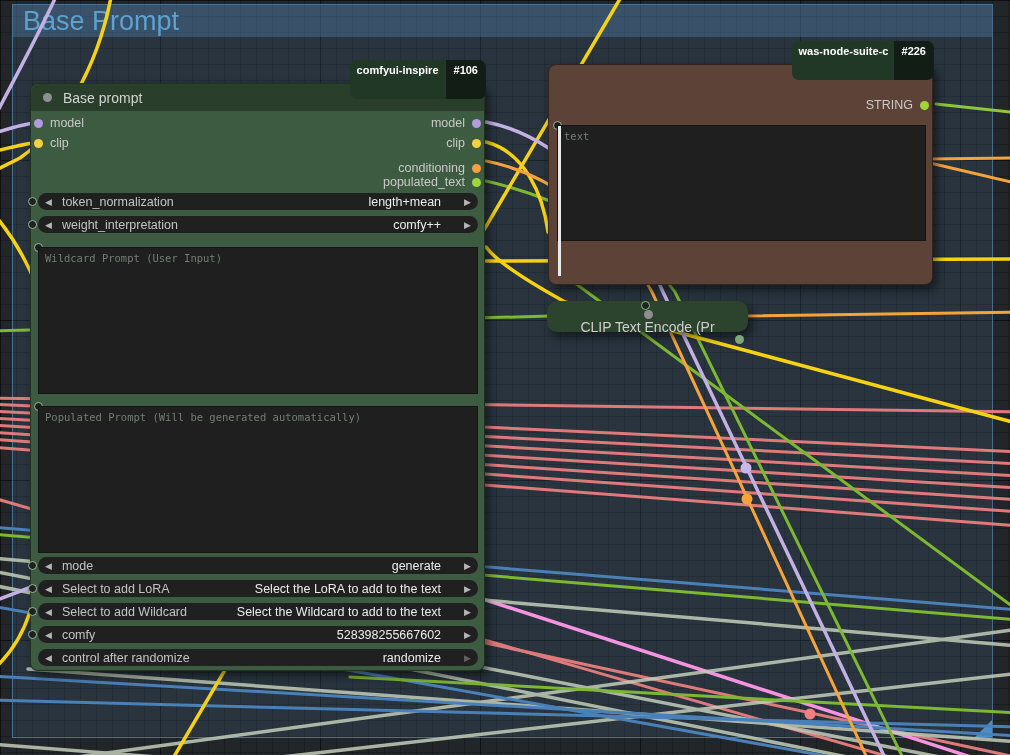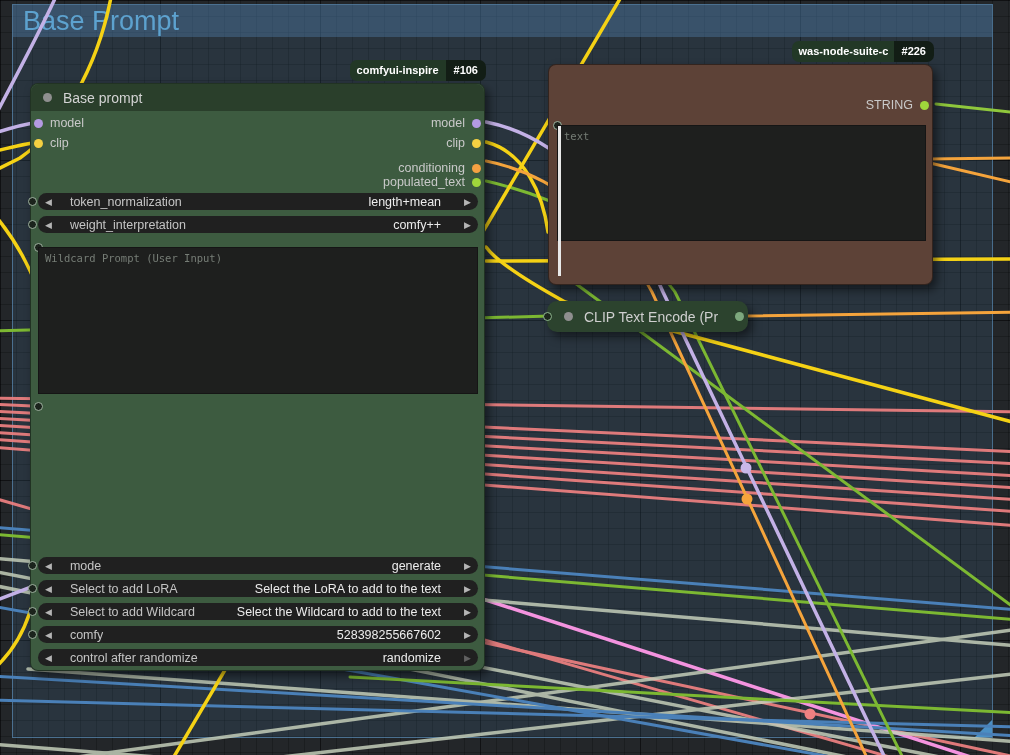--- a/index.html
+++ b/index.html
@@ -23,49 +23,49 @@
   .group-resize{position:absolute;right:0;bottom:0;width:0;height:0;
     border-left:17px solid transparent;border-bottom:17px solid #4b8fc4;}
   
   #wires{position:absolute;left:0;top:0;z-index:2;pointer-events:none;}
   #wires path{fill:none;stroke-linecap:round;}
   
   .node{position:absolute;z-index:3;border-radius:8px;box-shadow:4px 5px 10px rgba(0,0,0,0.5);box-sizing:border-box;}
   .node-header{position:absolute;left:0;top:0;right:0;height:27px;border-radius:8px 8px 0 0;
     display:flex;align-items:center;padding-left:12px;color:#d3d3d3;font-size:14px;}
   .hdr-dot{width:9px;height:9px;border-radius:50%;background:#8f8f8f;margin-right:11px;flex:0 0 auto;}
-  .badge{position:absolute;top:-24px;right:-2px;display:flex;height:21px;border-radius:7px;overflow:hidden;
+  .badge{position:absolute;top:-24px;right:-2px;display:flex;height:39px;border-radius:7px;overflow:hidden;
     font-size:11px;font-weight:bold;color:#fff;z-index:4;white-space:nowrap;}
   .badge .pack{background:#223826;padding:0 7px;line-height:21px;max-width:88px;overflow:hidden;}
   .badge .num{background:#121d15;padding:0 8px;line-height:21px;}
   
   .node.base{left:30px;top:83px;width:455px;height:588px;background:#3d5b40;border:1px solid rgba(0,0,0,0.45);padding-left:40px;}
   .node.base .node-header{background:#2a3f2b;}
   
   .node.neg{left:548px;top:64px;width:385px;height:221px;background:#5d4237;border:1px solid rgba(0,0,0,0.45);}
   .node.neg .node-header{background:#4e382f;}
   
   .node.clipnode{left:547px;top:301px;width:201px;height:31px;background:#2c432e;border-radius:10px;
-    display:flex;align-items:center;color:#cfcfcf;font-size:14px;}
+    display:flex;align-items:center;color:#cfcfcf;font-size:14px;flex-direction:column;}
   .clipnode .cring{width:7px;height:7px;border:1.5px solid #8fb98f;border-radius:50%;background:#1c271c;margin-left:-4px;flex:0 0 auto;}
   .clipnode .hdr-dot{margin-left:12px;}
   .clipnode .rdot{width:9px;height:9px;border-radius:50%;background:#7da87d;margin-left:auto;margin-right:4px;flex:0 0 auto;}
   
   .slot{position:absolute;height:14px;display:flex;align-items:center;font-size:12.5px;color:#c9c9c9;}
   .slot .dot{width:9px;height:9px;border-radius:50%;flex:0 0 auto;}
   .slot.in{left:3px;}
   .slot.in .dot{margin-right:7px;}
   .slot.out{right:3px;flex-direction:row-reverse;}
   .slot.out .dot{margin-left:7px;}
   
   .pill{position:absolute;left:7px;width:440px;height:17px;background:#202020;border-radius:9px;
     display:flex;align-items:center;padding:0 7px;box-sizing:border-box;font-size:12.5px;color:#c4c4c4;white-space:nowrap;}
   .pill .arrow{font-size:9px;color:#b5b5b5;flex:0 0 auto;}
   .pill .arrow.dim{color:#606060;}
-  .pill .wlabel{margin-left:18px;overflow:hidden;}
+  .pill .wlabel{margin-left:10px;overflow:hidden;}
   .pill .wvalue{margin-left:auto;margin-right:23px;color:#ececec;}
   .wring{position:absolute;width:7px;height:7px;border:1.5px solid #9fb3a0;border-radius:50%;background:#1b231c;left:-3px;}
   
   .ta{position:absolute;background:#1e1f1e;border:1px solid #151515;box-sizing:border-box;
     font-family:"DejaVu Sans Mono",monospace;font-size:10.5px;color:#767d76;padding:4px 6px;}
   .caret{position:absolute;left:1px;top:1px;bottom:3px;width:2.5px;background:#e9e9e9;}
 </style>
 </head>
 <body>
 
@@ -197,20 +197,21 @@
     <span class="arrow">◀</span>
     <span class="wlabel">weight_interpretation</span>
     <span class="wvalue">comfy++</span>
     <span class="arrow">▶</span>
   </div>
 
   <span class="wring" style="top:159px;left:3px"></span>
   <div class="ta" style="left:7px;top:163px;width:440px;height:147px">Wildcard Prompt (User Input)</div>
 
   <span class="wring" style="top:318px;left:3px"></span>
+  <div class="ta" style="left:7px;top:322px;width:440px;height:147px">Populated Prompt (Will be generated automatically)</div>
 
   <span class="wring" style="top:477px"></span>
   <div class="pill" style="top:473px">
     <span class="arrow">◀</span>
     <span class="wlabel">mode</span>
     <span class="wvalue">generate</span>
     <span class="arrow">▶</span>
   </div>
   <span class="wring" style="top:500px"></span>
   <div class="pill" style="top:496px">

